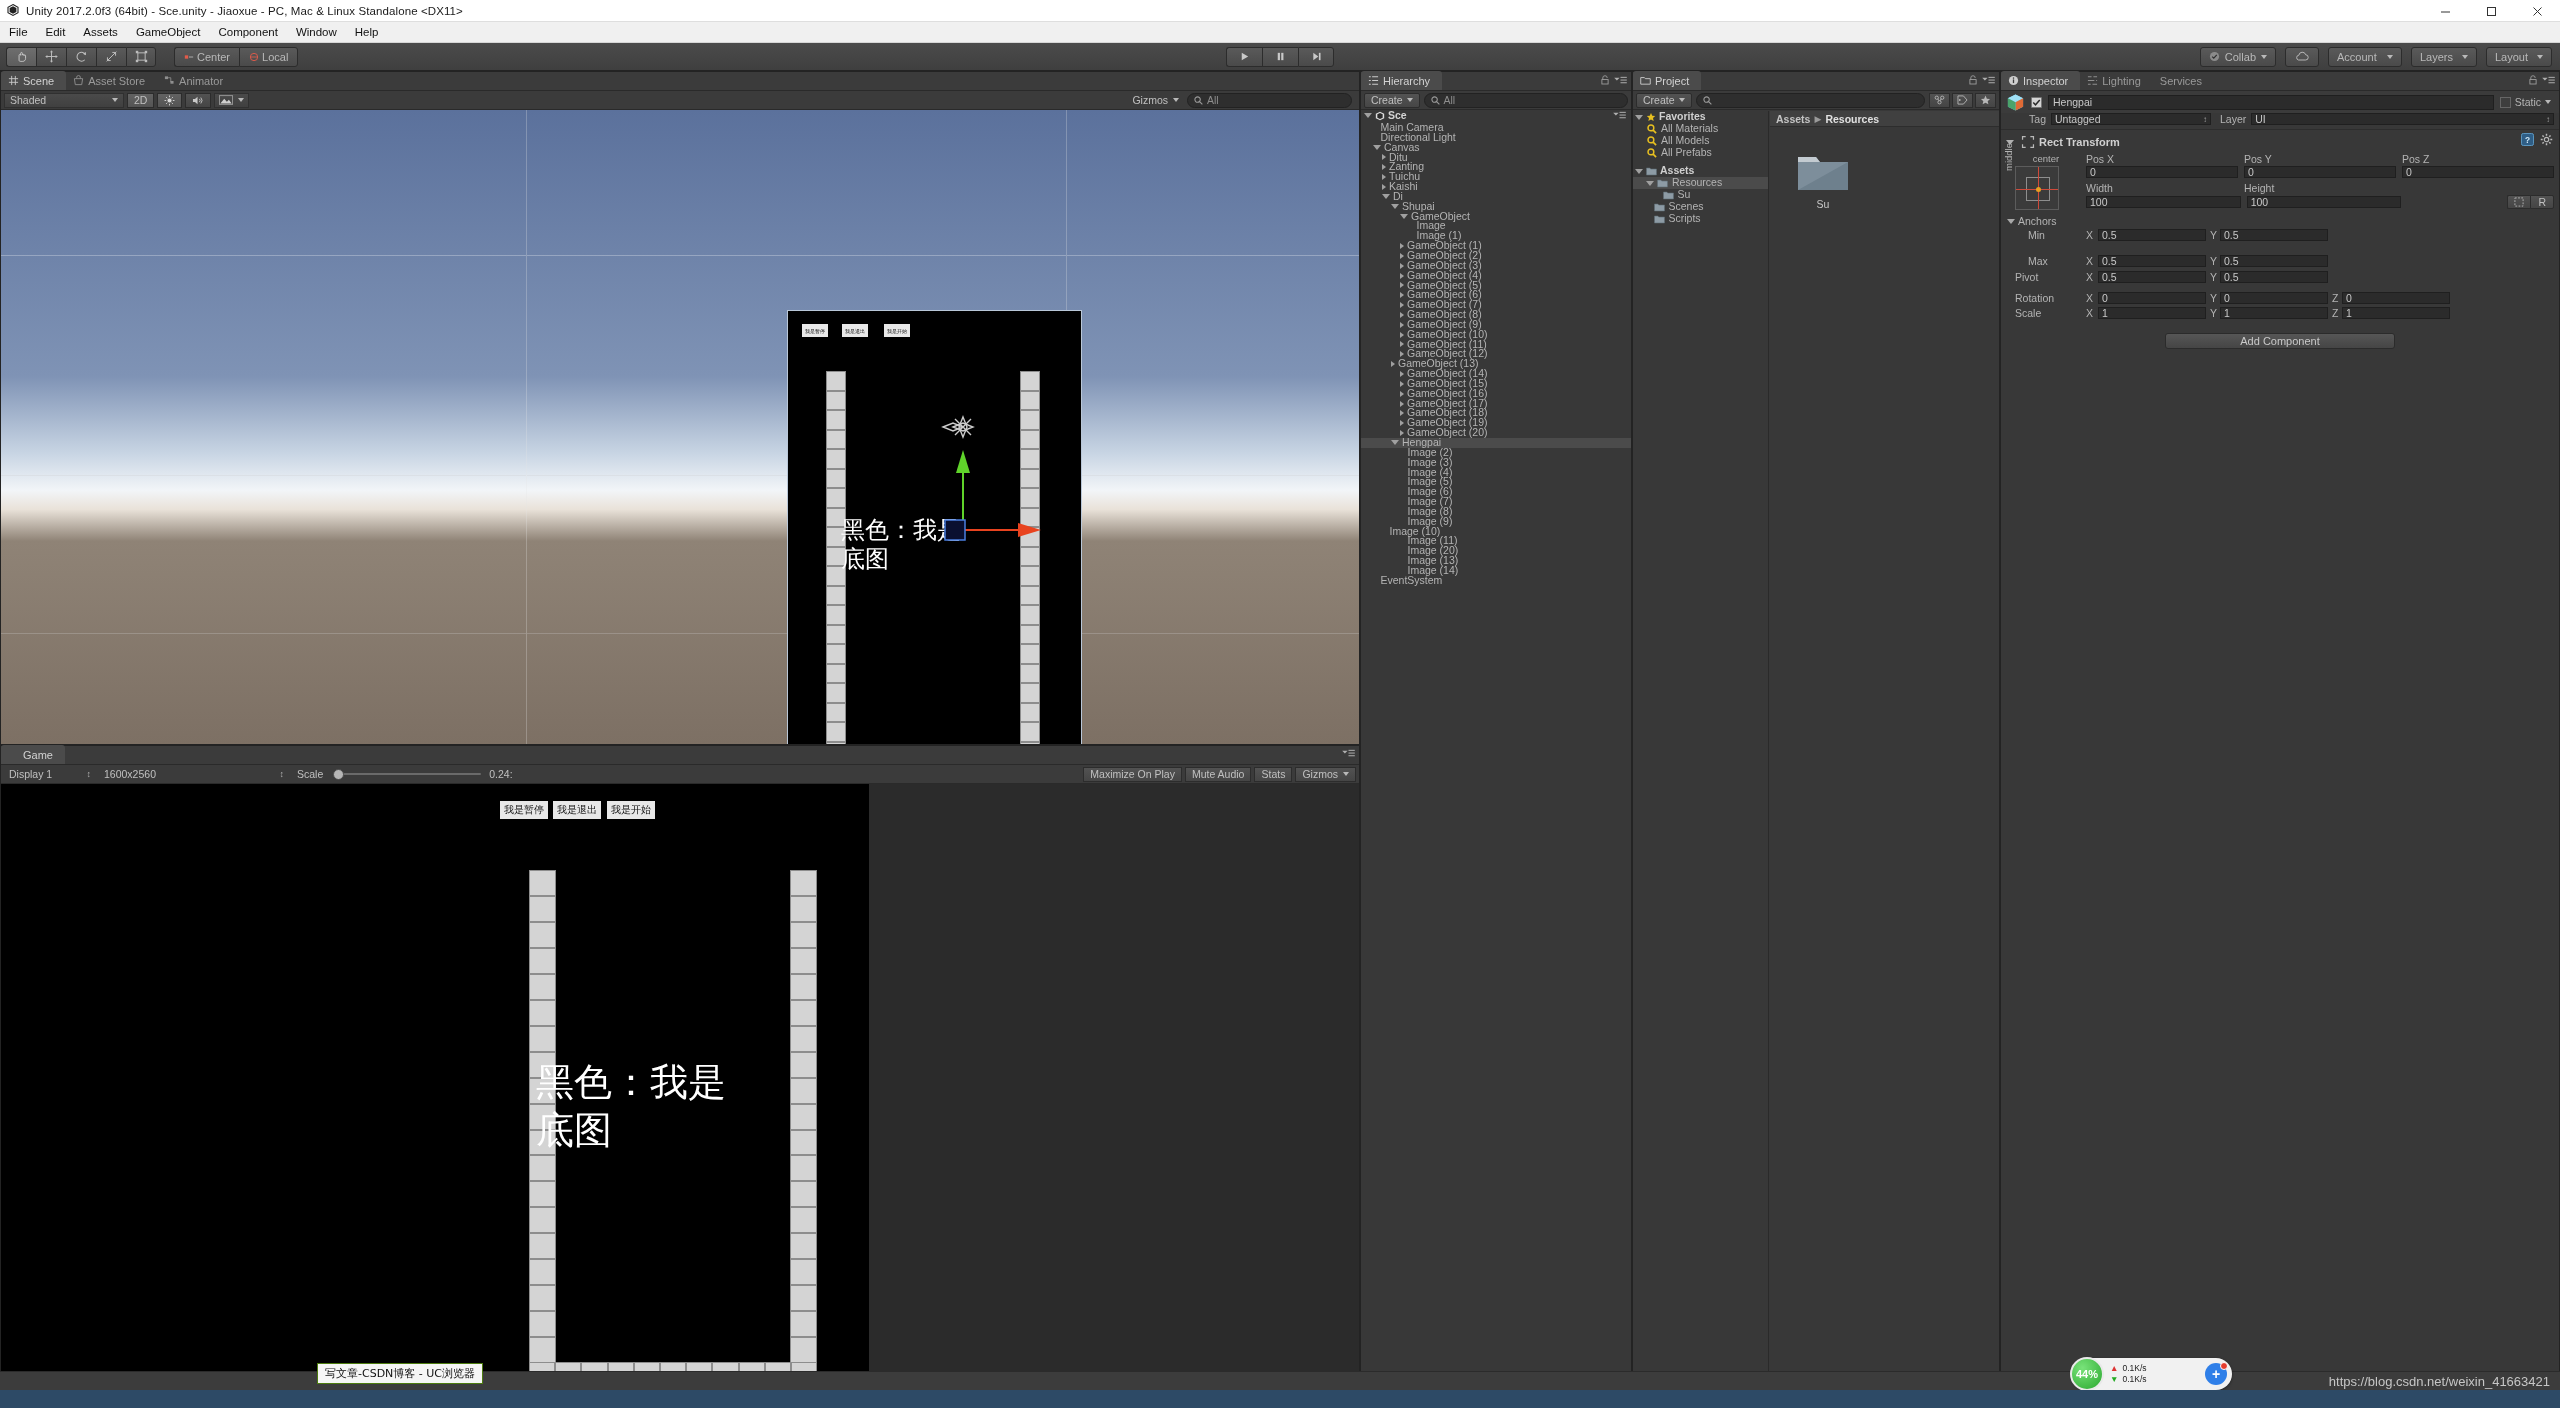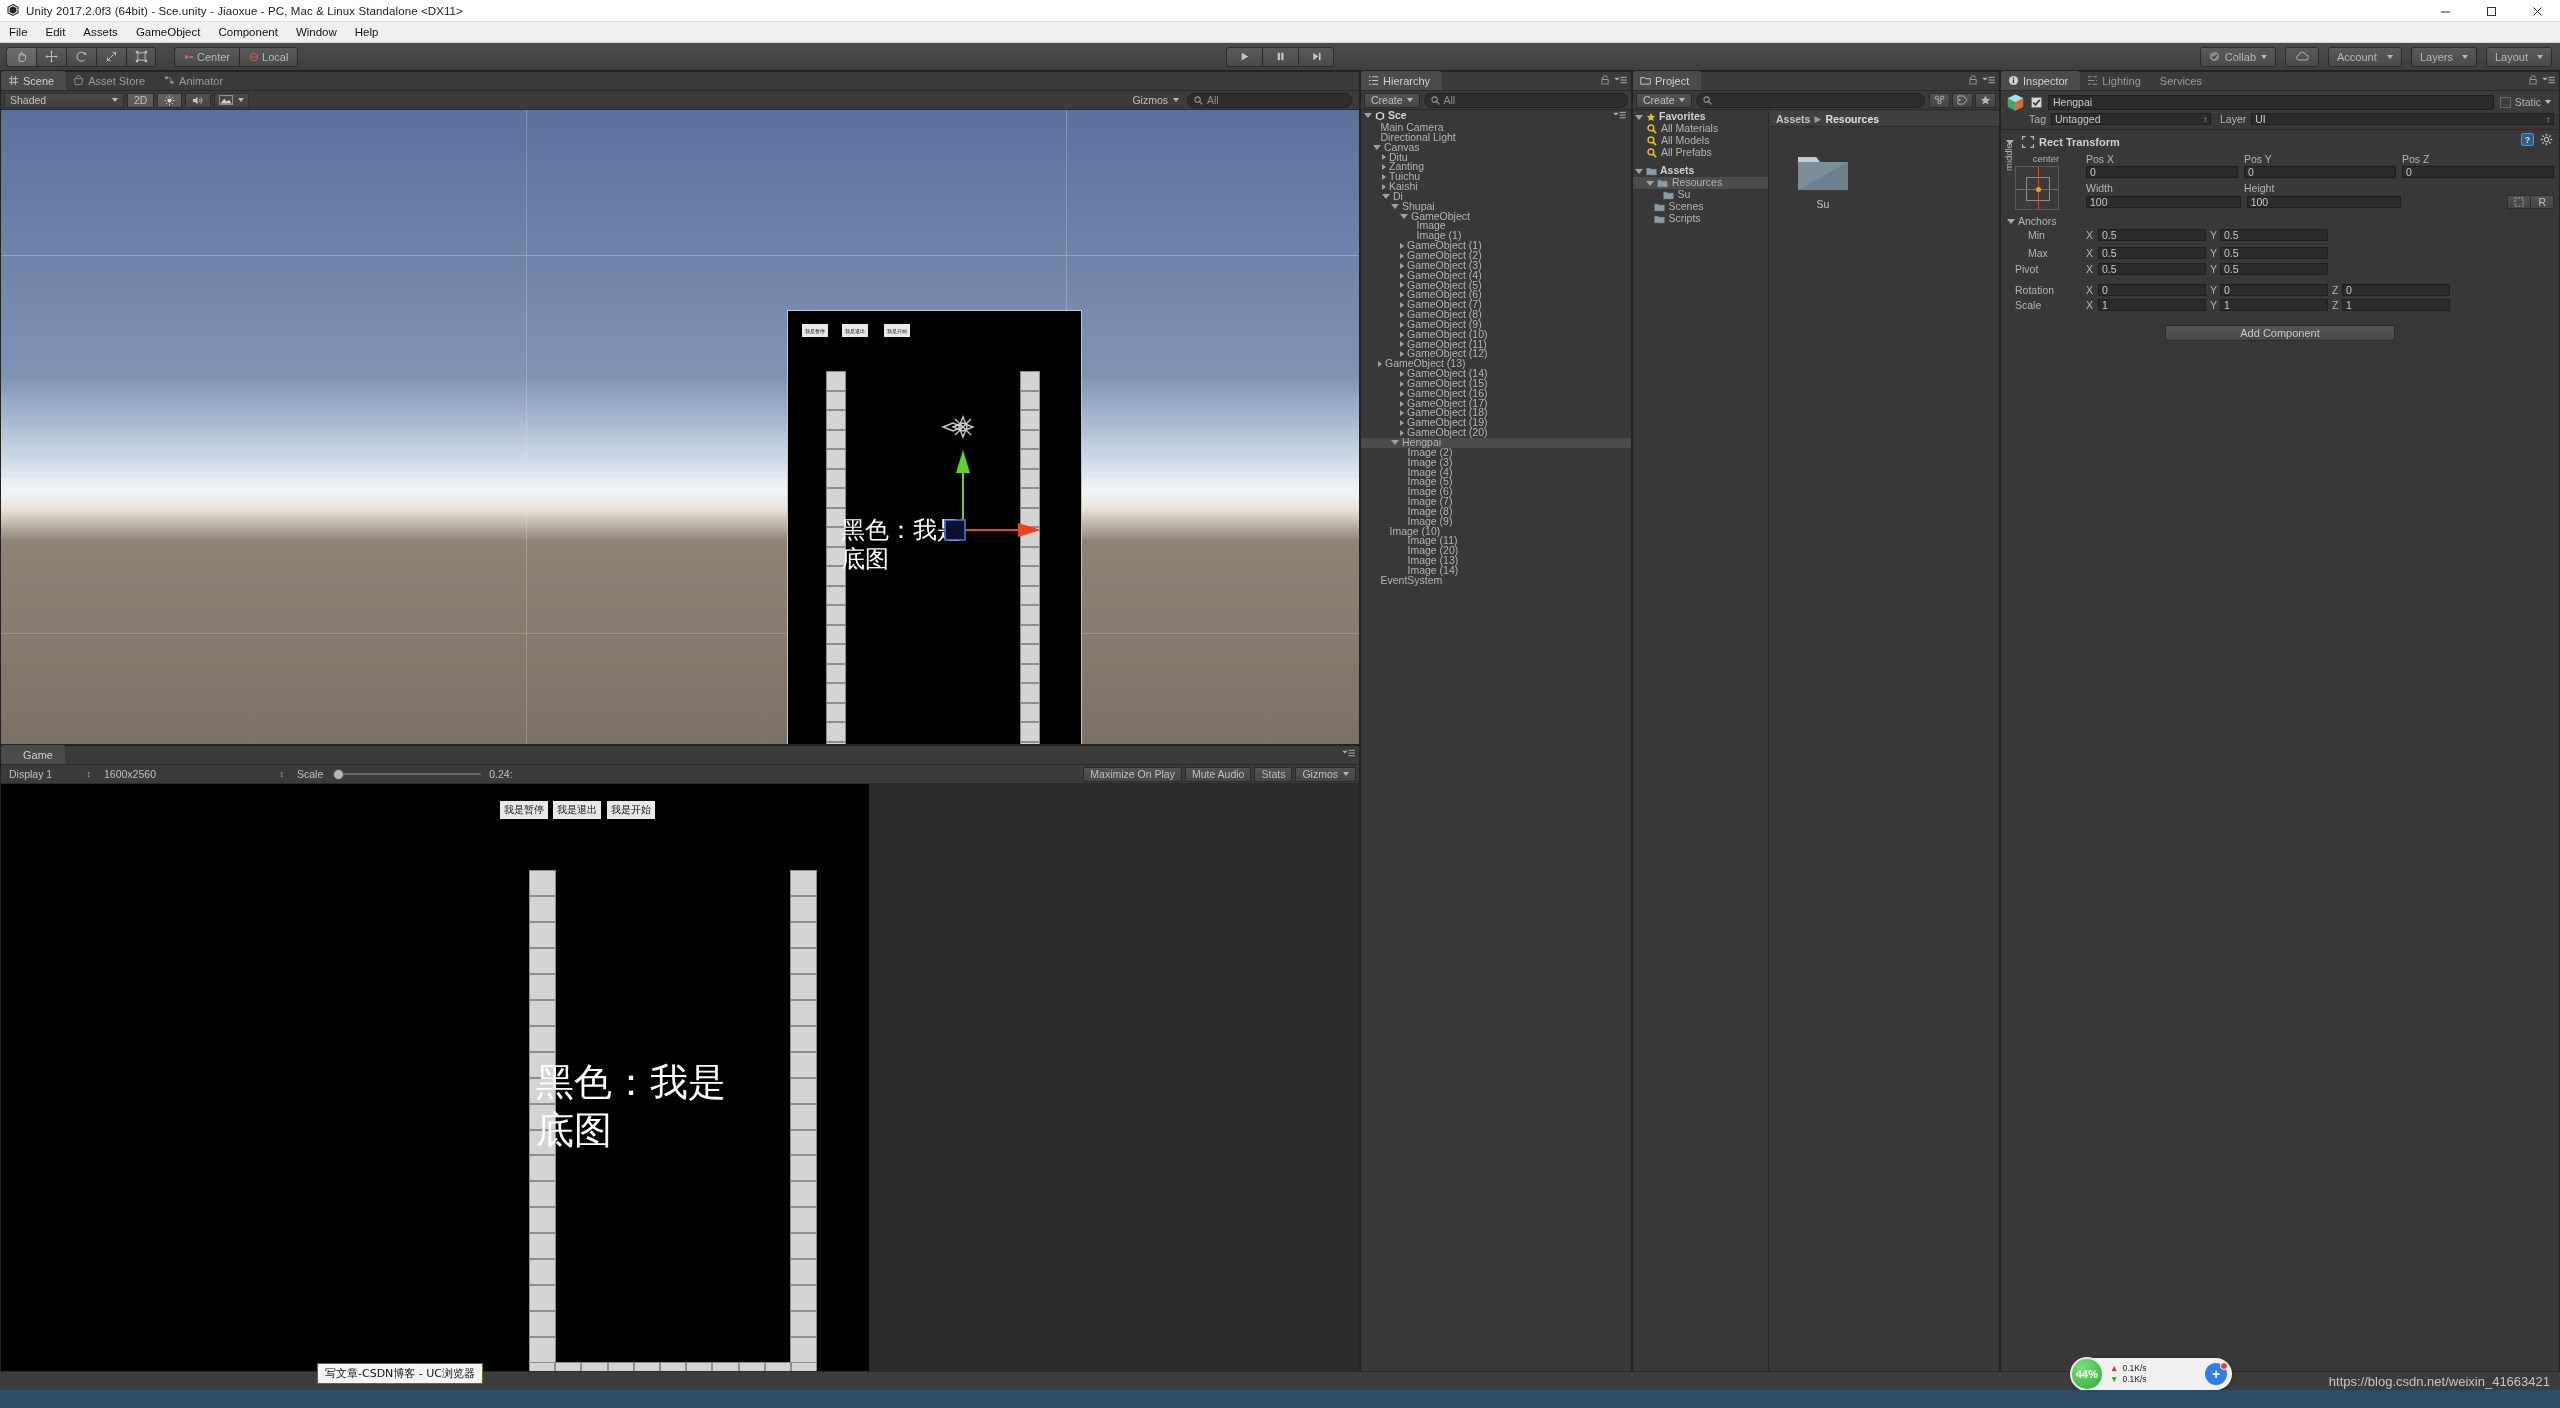--- a/index.html
+++ b/index.html
@@ -714,21 +714,21 @@
           <span>GameObject (10)</span>
         </div>
         <div class="trow" style="padding-left: 39px;">
           <span class="tri"></span>
           <span>GameObject (11)</span>
         </div>
         <div class="trow" style="padding-left: 39px;">
           <span class="tri"></span>
           <span>GameObject (12)</span>
         </div>
-        <div class="trow" style="padding-left: 17px;">
+        <div class="trow" style="padding-left: 17px; margin-left: 13px;">
           <span class="tri"></span>
           <span>GameObject (13)</span>
         </div>
         <div class="trow" style="padding-left: 39px;">
           <span class="tri"></span>
           <span>GameObject (14)</span>
         </div>
         <div class="trow" style="padding-left: 39px;">
           <span class="tri"></span>
           <span>GameObject (15)</span>
@@ -1124,21 +1124,21 @@
           <span class="lbl" style="width:80px;padding-left:22px">Min</span>
           <span class="lbl" style="width:12px">X</span>
           <div class="fieldbox" style="width:108px">
               <span>0.5</span>
             </div>
           <span class="lbl" style="width:14px;padding-left:4px">Y</span>
           <div class="fieldbox" style="width:108px">
               <span>0.5</span>
             </div>
         </div>
-        <div class="row" style="margin-top:6px">
+        <div class="row" style="margin-top:14px">
           <span class="lbl" style="width:80px;padding-left:22px">Max</span>
           <span class="lbl" style="width:12px">X</span>
           <div class="fieldbox" style="width:108px">
               <span>0.5</span>
             </div>
           <span class="lbl" style="width:14px;padding-left:4px">Y</span>
           <div class="fieldbox" style="width:108px">
               <span>0.5</span>
             </div>
         </div>

